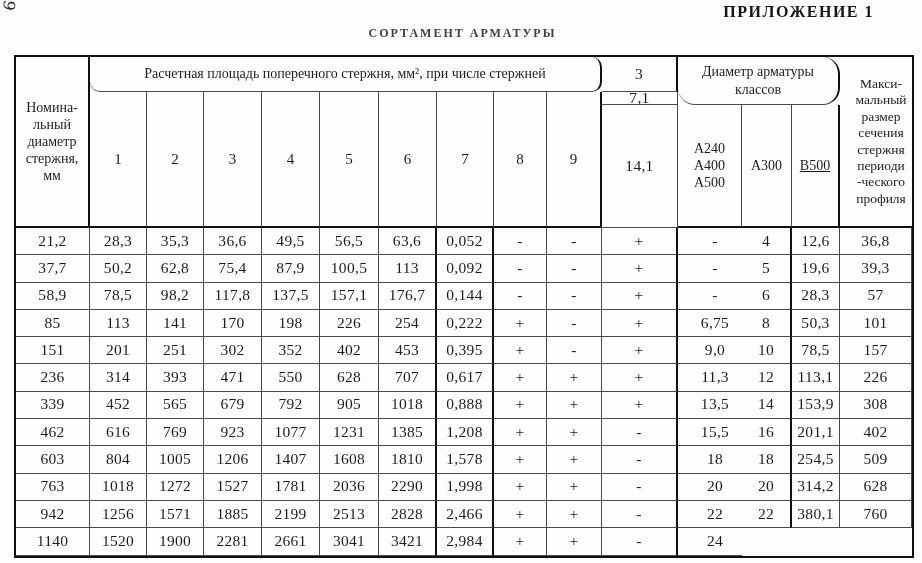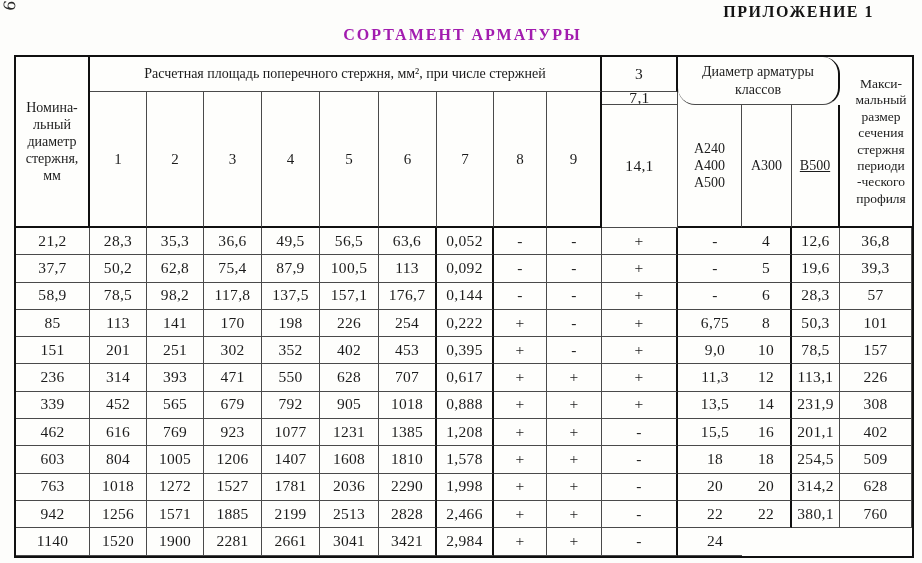--- a/index.html
+++ b/index.html
@@ -18,22 +18,22 @@
     font-family: "DejaVu Serif", serif;
   }
   .appendix {
     position: absolute; top: 3px; right: 48px;
     font-size: 16px; font-weight: bold; letter-spacing: 1.5px;
     color: #141414;
   }
   .doc-title {
     position: absolute; top: 26px; left: 14px; width: 897px;
     text-align: center;
-    font-size: 16px; font-weight: bold; letter-spacing: 2px;
-    color: #a21caf;
+    font-size: 12px; font-weight: bold; letter-spacing: 2px;
+    color: #404040;
   }
   .sheet-table {
     position: absolute; top: 55px; left: 14px;
     border: 2.5px solid #101010;
     background: #fefefc;
   }
   .grid {
     display: grid;
     grid-template-columns: 74px 57px 57px 58px 58px 59px 58px 57px 53px 55px 76px 64px 50px 48px 72px;
     grid-template-rows: 35px 13px 123px repeat(12, 27.3px);
@@ -50,21 +50,21 @@
   .cell.tr { border-right: 2.2px solid #101010; }
   .cell.tb { border-bottom: 2.2px solid #101010; }
   .cell.last-col { border-right: none; padding-left: 10px; }
   .hdr { font-size: 14px; }
   .hdr-small { font-size: 13.5px; }
   .cnt { font-size: 15px; }
   .cell.data { font-size: 15.5px; letter-spacing: 0.3px; }
 
   
   .h-diam      { grid-row: 1 / 4;  grid-column: 1; }
-  .h-area-span { grid-row: 1;      grid-column: 2 / 11; }
+  .h-area-span { grid-row: 1;      grid-column: 2 / 11; border-radius: 10px; }
   .h-c1 { grid-row: 2 / 4; grid-column: 2; }
   .h-c2 { grid-row: 2 / 4; grid-column: 3; }
   .h-c3 { grid-row: 2 / 4; grid-column: 4; }
   .h-c4 { grid-row: 2 / 4; grid-column: 5; }
   .h-c5 { grid-row: 2 / 4; grid-column: 6; }
   .h-c6 { grid-row: 2 / 4; grid-column: 7; }
   .h-c7 { grid-row: 2 / 4; grid-column: 8; }
   .h-c8 { grid-row: 2 / 4; grid-column: 9; }
   .h-c9 { grid-row: 2 / 4; grid-column: 10; }
   .h-mass       { grid-row: 1 / 4; grid-column: 11; }
@@ -220,21 +220,21 @@
       <div class="cell data">679</div>
       <div class="cell data">792</div>
       <div class="cell data">905</div>
       <div class="cell data tr">1018</div>
       <div class="cell data tr">0,888</div>
       <div class="cell data">+</div>
       <div class="cell data">+</div>
       <div class="cell data tr">+</div>
       <div class="cell data last-col">13,5</div>
       <div class="cell data tr">14</div>
-      <div class="cell data">231,9</div>
+      <div class="cell data">153,9</div>
       <div class="cell data">308</div>
       <div class="cell data">462</div>
       <div class="cell data">616</div>
       <div class="cell data">769</div>
       <div class="cell data">923</div>
       <div class="cell data">1077</div>
       <div class="cell data">1231</div>
       <div class="cell data tr">1385</div>
       <div class="cell data tr">1,208</div>
       <div class="cell data">+</div>

